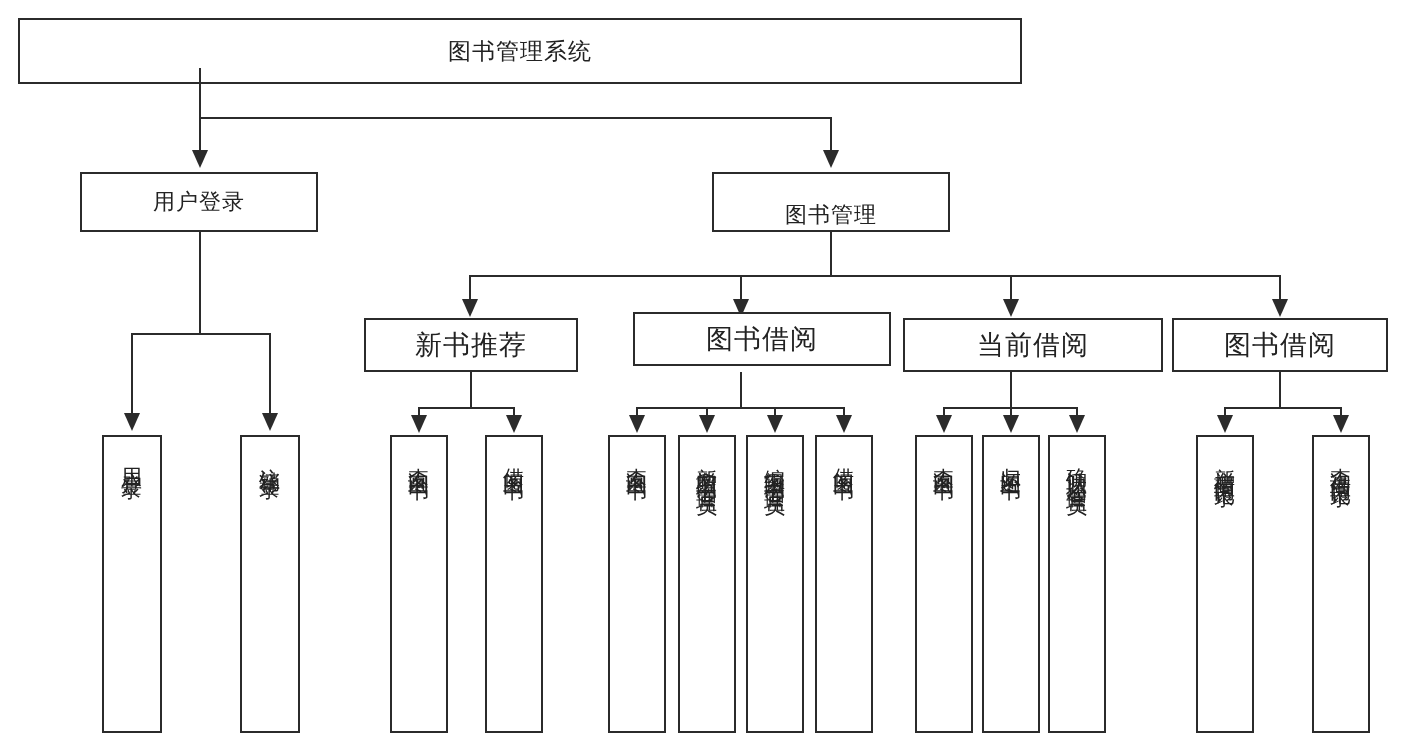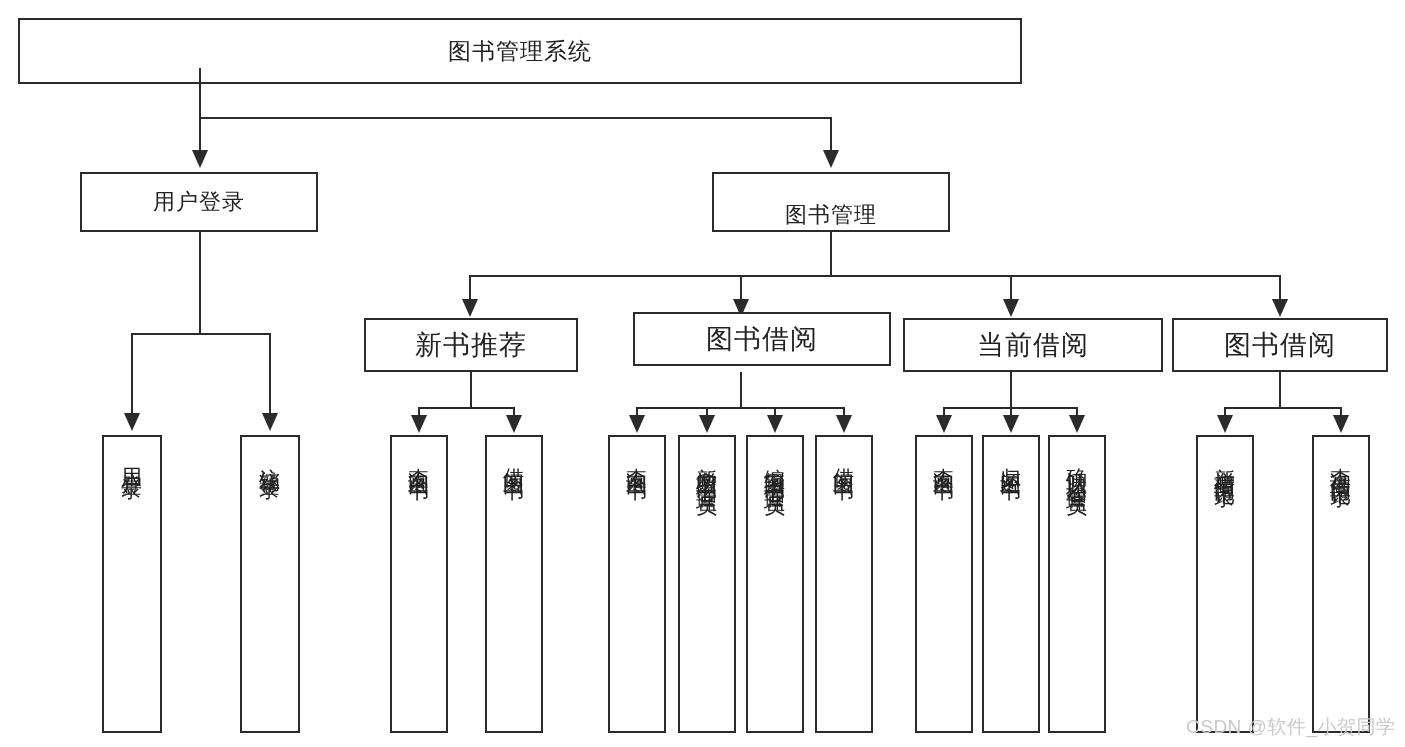--- a/index.html
+++ b/index.html
@@ -201,15 +201,14 @@
     <span class="vlabel">确认归还（管理员）</span>
   </div>
 
   <div class="node leaf" style="left:1196px; top:435px; width:58px; height:298px;">
     <span class="vlabel">新增借阅记录</span>
   </div>
   <div class="node leaf" style="left:1312px; top:435px; width:58px; height:298px;">
     <span class="vlabel">查询借阅记录</span>
   </div>
 
-  <div class="watermark" style="left:1186px; top:714px;">CSDN @软件_小贺同学</div>
 
 </div>
 
 </body></html>

